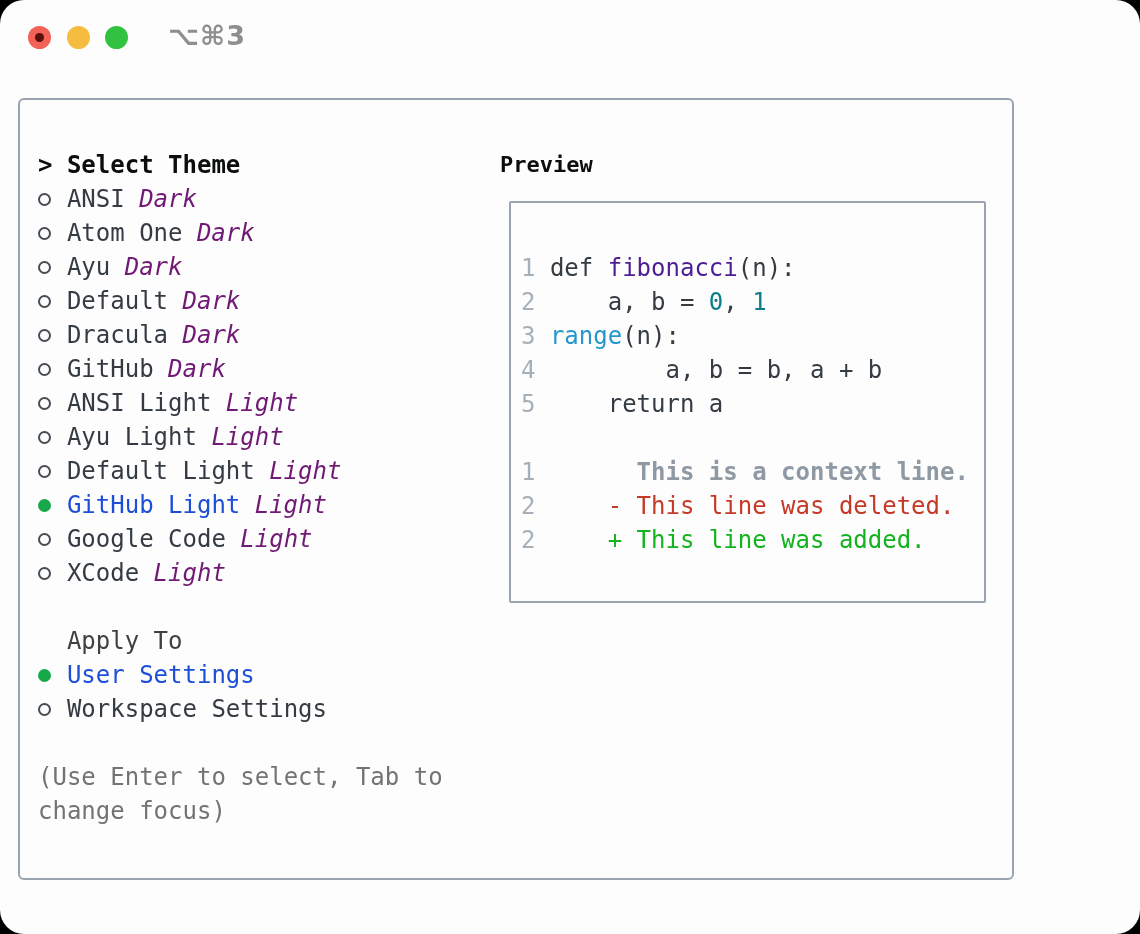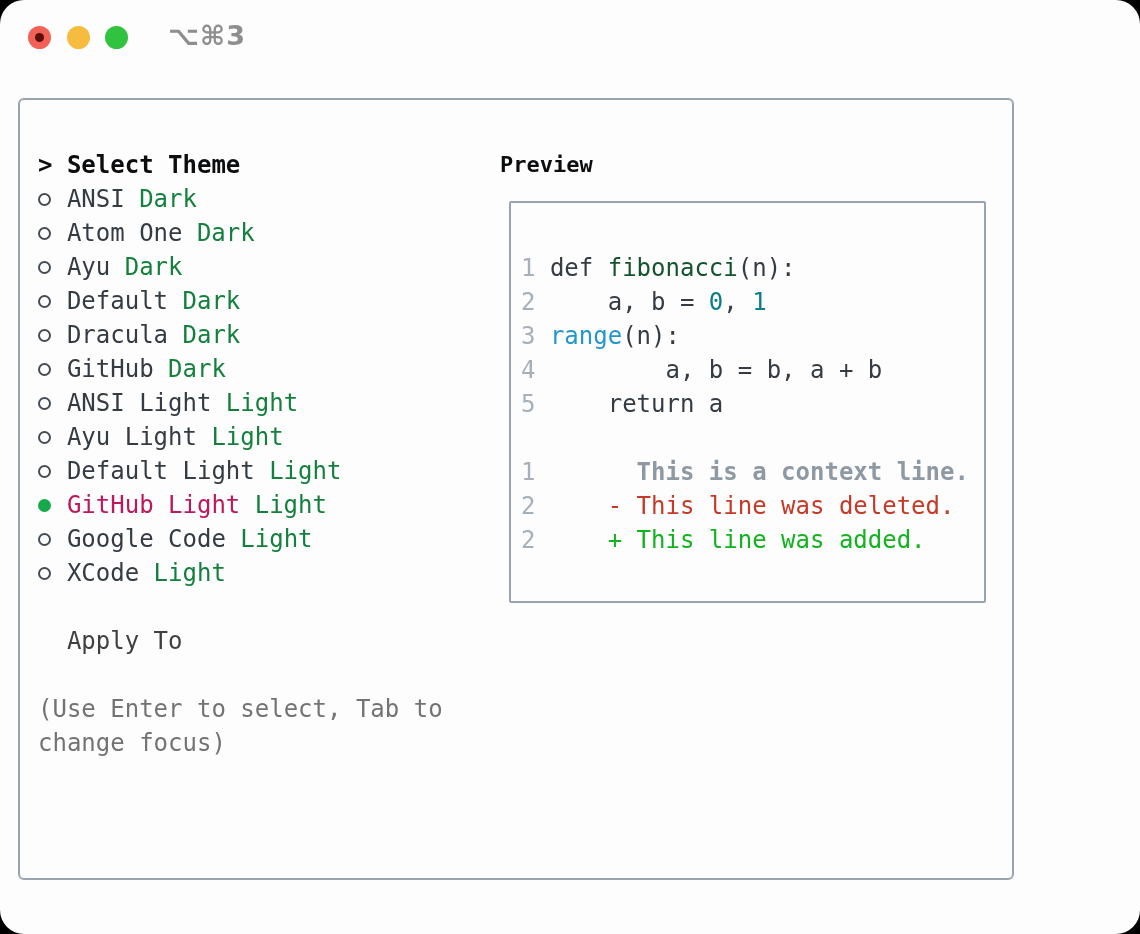--- a/index.html
+++ b/index.html
@@ -42,41 +42,41 @@
     white-space:pre; color:#343b42; font-size:24px; line-height:34px;
   }
   .slot { display:flex; align-items:center; width:2ch; flex:0 0 auto; }
   .prompt, .header-text { font-weight:bold; color:#0b0d0f; }
   .apply-text { color:#404040;text-align:right; }
   .bullet {
     width:13px; height:13px; border:2px solid #454c53;
     border-radius:50%; box-sizing:border-box; flex:0 0 auto;
   }
   .bullet.filled { background:#17a94a; border-color:#17a94a; }
-  .tname.selected { color:#be185d; }
-  .variant { color:#15803d; margin-left:1ch; }
+  .tname.selected { color:#1d4ed8; }
+  .variant { color:#701a75; margin-left:1ch;font-style:italic; }
   .hint { color:#737373; }
   .spacer { height:34px; }
   
   .preview-label {
     position:absolute; left:500px; top:148px; height:34px;
     line-height:34px; font-size:22px; font-weight:bold; color:#0b0d0f;
   }
   .preview-box {
     position:absolute; left:509px; top:201px; width:477px; height:402px;
     border:2px solid #9aa4b0; border-radius:2px; box-sizing:border-box;
     padding:48px 0 0 10px; overflow:hidden; background:#fdfdfd;
   }
   .pline {
     display:flex; height:34px; line-height:34px;
     white-space:pre; font-size:24px;
   }
   .lnum { width:2ch; flex:0 0 auto; color:#a6b0ba; }
   .tk-plain    { color:#343b42; }
-  .tk-function { color:#14532d;text-align:right; }
+  .tk-function { color:#4c1d95;text-align:right; }
   .tk-number   { color:#0b7d89; }
   .tk-builtin  { color:#2397cb; }
   .tk-context  { color:#8f99a3;font-weight:bold; }
   .tk-deleted  { color:#c53927; }
   .tk-added    { color:#12b31e; }
 </style>
 </head>
 <body>
 
 <div class="window">
@@ -107,20 +107,24 @@
         <div class="row theme-row"><span class="slot"><span class="bullet"></span></span><span class="tname">Default Light</span><span class="variant">Light</span></div>
         <div class="row theme-row"><span class="slot"><span class="bullet filled"></span></span><span class="tname selected">GitHub Light</span><span class="variant">Light</span></div>
         <div class="row theme-row"><span class="slot"><span class="bullet"></span></span><span class="tname">Google Code</span><span class="variant">Light</span></div>
         <div class="row theme-row"><span class="slot"><span class="bullet"></span></span><span class="tname">XCode</span><span class="variant">Light</span></div>
       </div>
     <div class="spacer"></div>
     <div class="row">
       <span class="slot"></span>
       <span class="apply-text">Apply To</span>
     </div>
+    <div id="apply-list">
+        <div class="row apply-row"><span class="slot"><span class="bullet filled"></span></span><span class="tname selected">User Settings</span></div>
+        <div class="row apply-row"><span class="slot"><span class="bullet"></span></span><span class="tname">Workspace Settings</span></div>
+      </div>
     <div class="spacer"></div>
     <div class="row hint">(Use Enter to select, Tab to</div>
     <div class="row hint">change focus)</div>
   </div>
 
   <div class="preview-label">Preview</div>
   <div class="preview-box">
     <div id="preview-lines">
         <div class="pline"><span class="lnum">1</span><span class="tk-plain">def </span><span class="tk-function">fibonacci</span><span class="tk-plain">(n):</span></div>
         <div class="pline"><span class="lnum">2</span><span class="tk-plain">    a, b = </span><span class="tk-number">0</span><span class="tk-plain">, </span><span class="tk-number">1</span></div>

